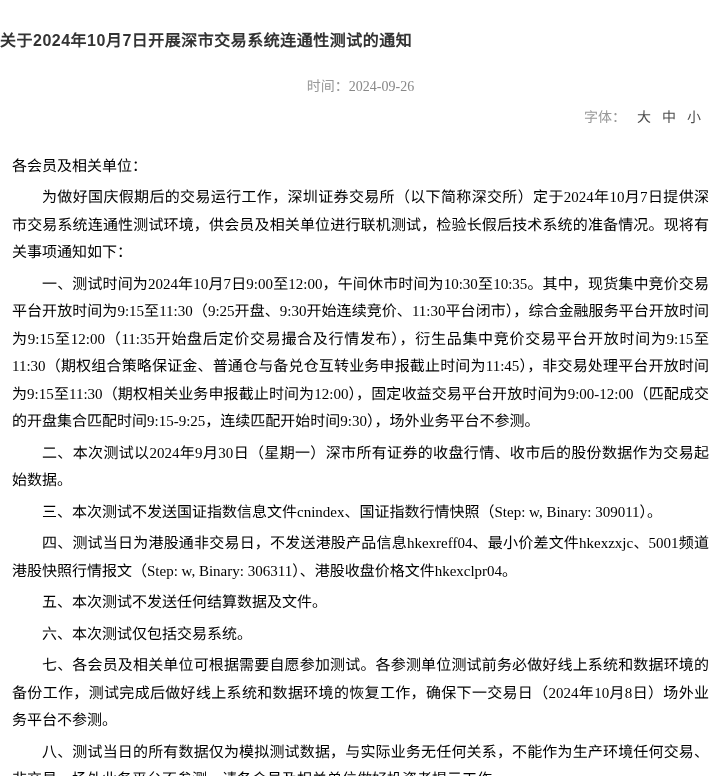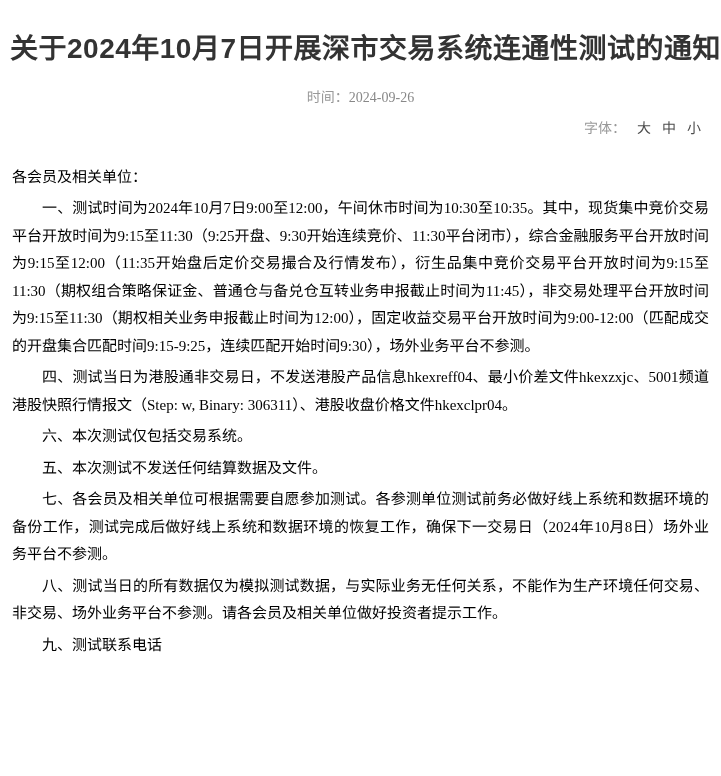--- a/index.html
+++ b/index.html
@@ -14,24 +14,24 @@
     font-family: "Liberation Serif", serif;
     color: #000000;
   }
   .page {
     width: 721px;
     height: 776px;
     background: #ffffff;
   }
   .title {
     padding-top: 12px;
-    text-align: right;
+    text-align: left;
     font-family: "Liberation Sans", sans-serif;
     font-weight: bold;
-    font-size: 28px;
+    font-size: 16px;
     line-height: 36px;
     color: #333333;
     letter-spacing: 0.5px;
   }
   .meta-row {
     margin-top: 16px;
     text-align: center;
     font-size: 14px;
     color: #888888;
   }
@@ -75,23 +75,26 @@
   <div class="meta-row">
     <span class="meta-label">时间：</span><span>2024-09-26</span>
   </div>
 
   <div class="font-switcher">
     <span>字体：</span><a>大</a><a>中</a><a>小</a>
   </div>
 
   <div class="content">
     <p class="salutation">各会员及相关单位：</p>
+    <p>为做好国庆假期后的交易运行工作，深圳证券交易所（以下简称深交所）定于2024年10月7日提供深市交易系统连通性测试环境，供会员及相关单位进行联机测试，检验长假后技术系统的准备情况。现将有关事项通知如下：</p>
     <p>一、测试时间为2024年10月7日9:00至12:00，午间休市时间为10:30至10:35。其中，现货集中竞价交易平台开放时间为9:15至11:30（9:25开盘、9:30开始连续竞价、11:30平台闭市），综合金融服务平台开放时间为9:15至12:00（11:35开始盘后定价交易撮合及行情发布），衍生品集中竞价交易平台开放时间为9:15至11:30（期权组合策略保证金、普通仓与备兑仓互转业务申报截止时间为11:45），非交易处理平台开放时间为9:15至11:30（期权相关业务申报截止时间为12:00），固定收益交易平台开放时间为9:00-12:00（匹配成交的开盘集合匹配时间9:15-9:25，连续匹配开始时间9:30），场外业务平台不参测。</p>
+    <p>二、本次测试以2024年9月30日（星期一）深市所有证券的收盘行情、收市后的股份数据作为交易起始数据。</p>
+    <p>三、本次测试不发送国证指数信息文件cnindex、国证指数行情快照（Step: w, Binary: 309011）。</p>
     <p>四、测试当日为港股通非交易日，不发送港股产品信息hkexreff04、最小价差文件hkexzxjc、5001频道港股快照行情报文（Step: w, Binary: 306311）、港股收盘价格文件hkexclpr04。</p>
+    <p>五、本次测试不发送任何结算数据及文件。</p>
     <p>六、本次测试仅包括交易系统。</p>
-    <p>五、本次测试不发送任何结算数据及文件。</p>
     <p>七、各会员及相关单位可根据需要自愿参加测试。各参测单位测试前务必做好线上系统和数据环境的备份工作，测试完成后做好线上系统和数据环境的恢复工作，确保下一交易日（2024年10月8日）场外业务平台不参测。</p>
     <p>八、测试当日的所有数据仅为模拟测试数据，与实际业务无任何关系，不能作为生产环境任何交易、非交易、场外业务平台不参测。请各会员及相关单位做好投资者提示工作。</p>
     <p>九、测试联系电话</p>
 
   </div>
 
 </div>
 
 </body></html>

